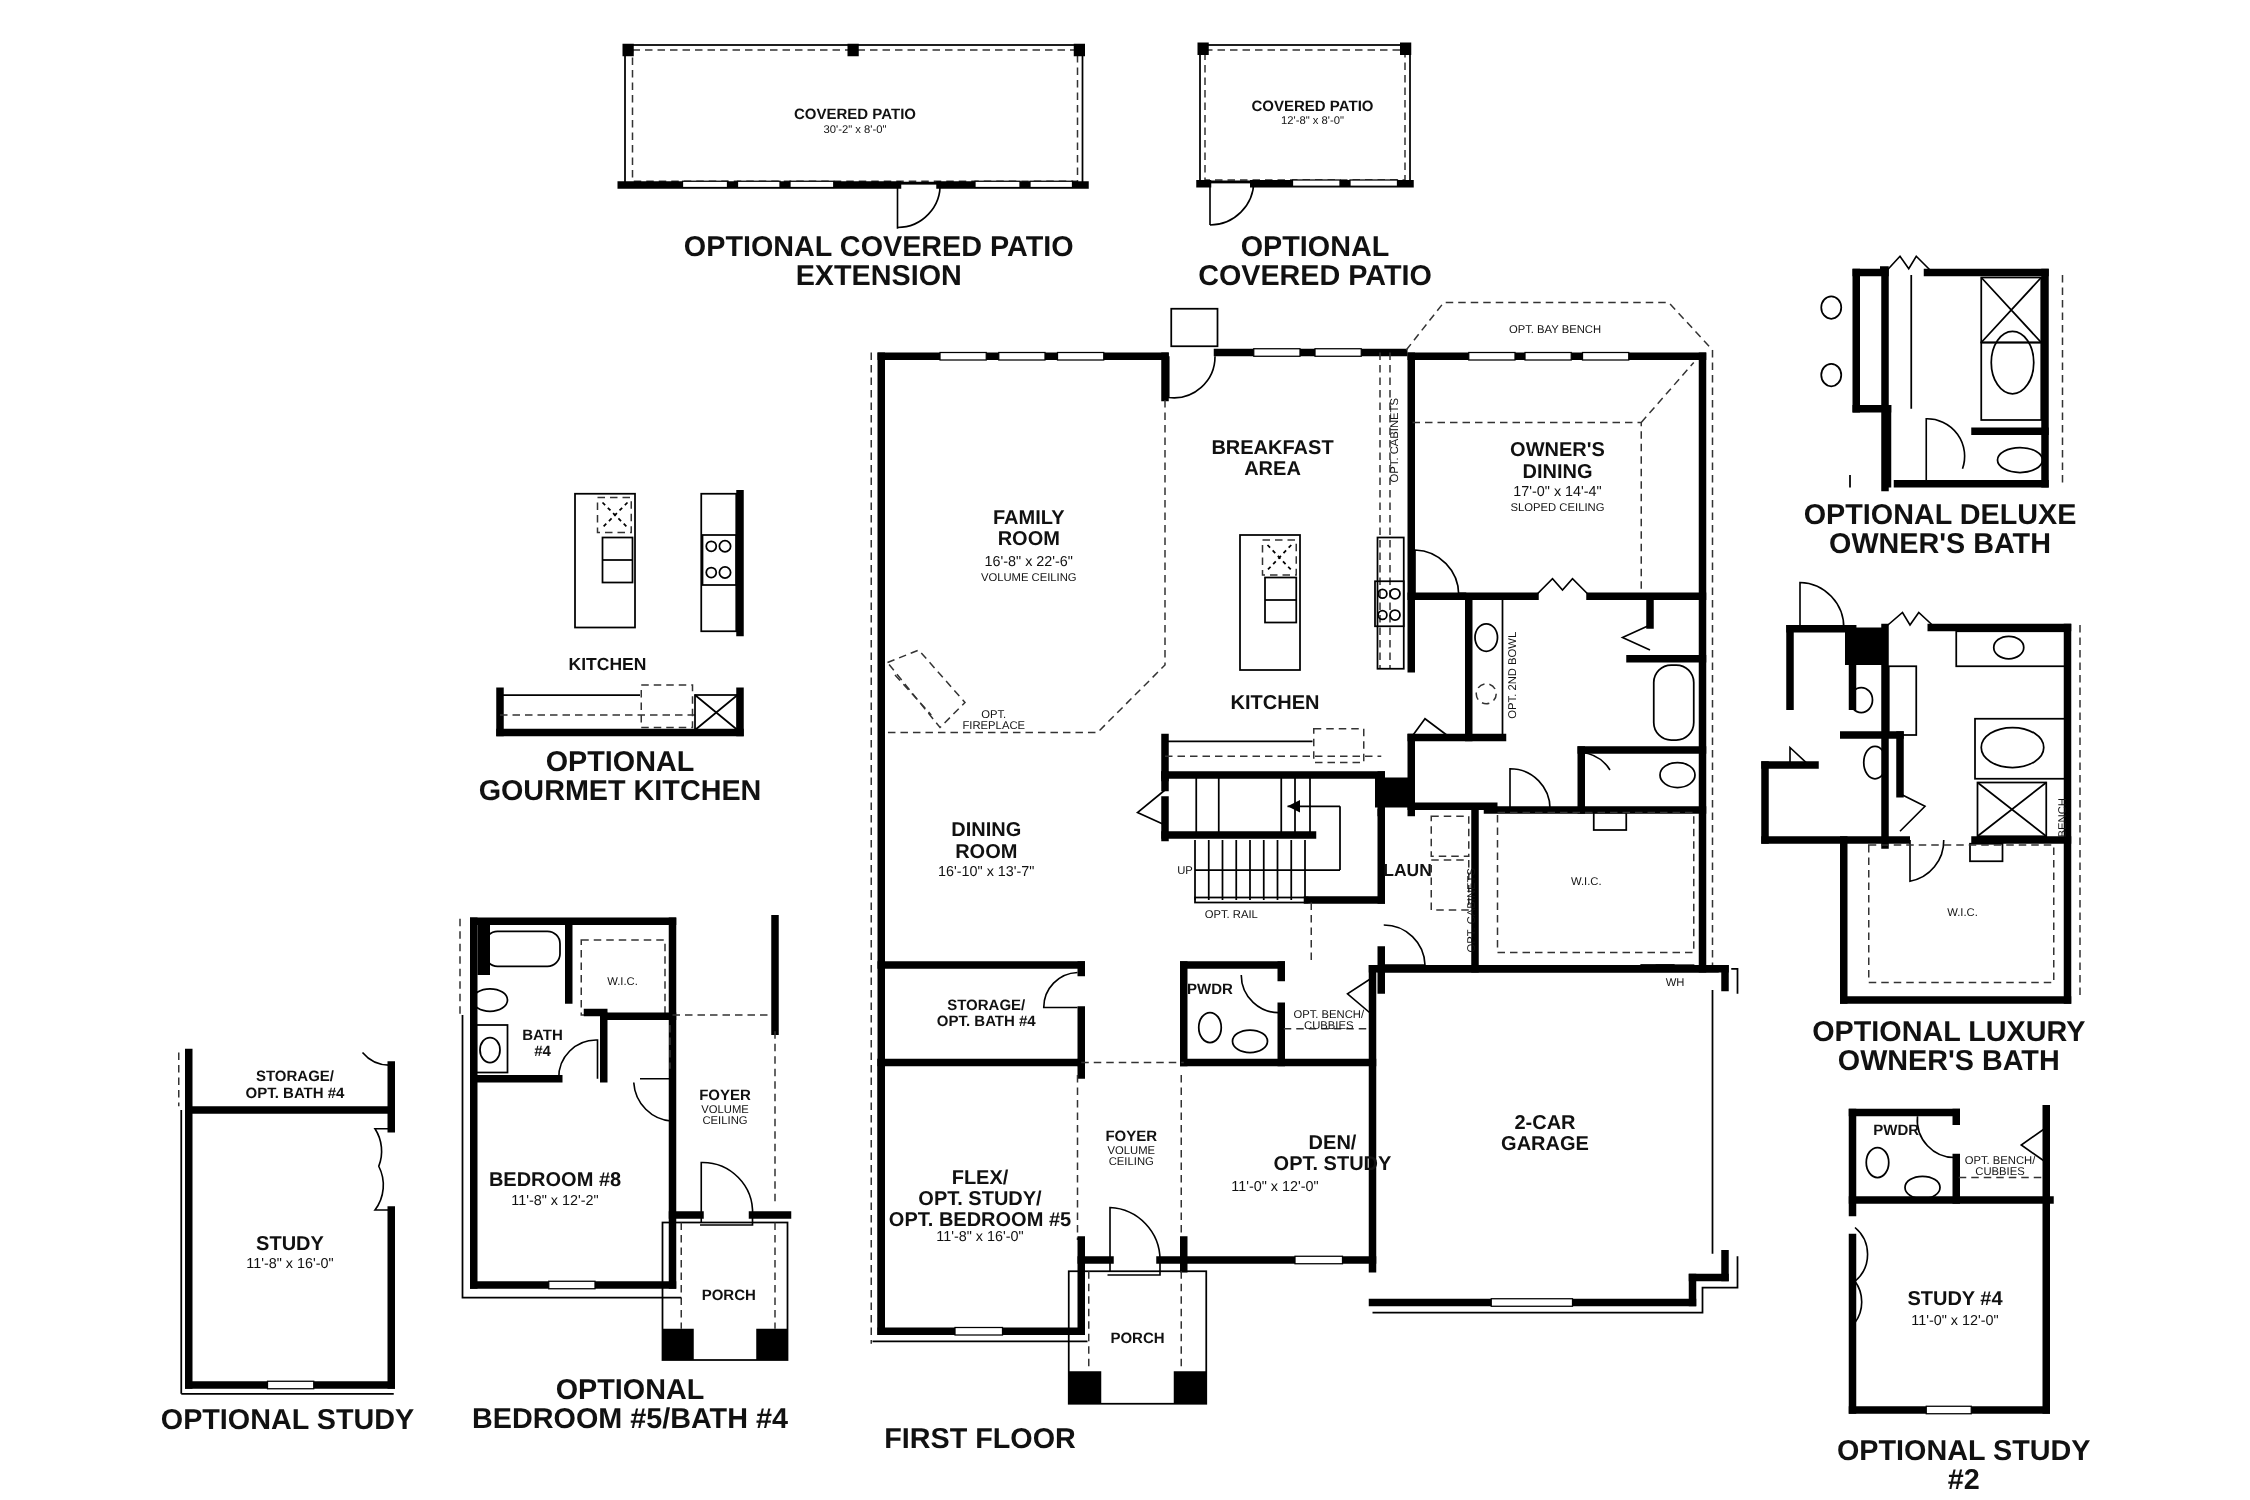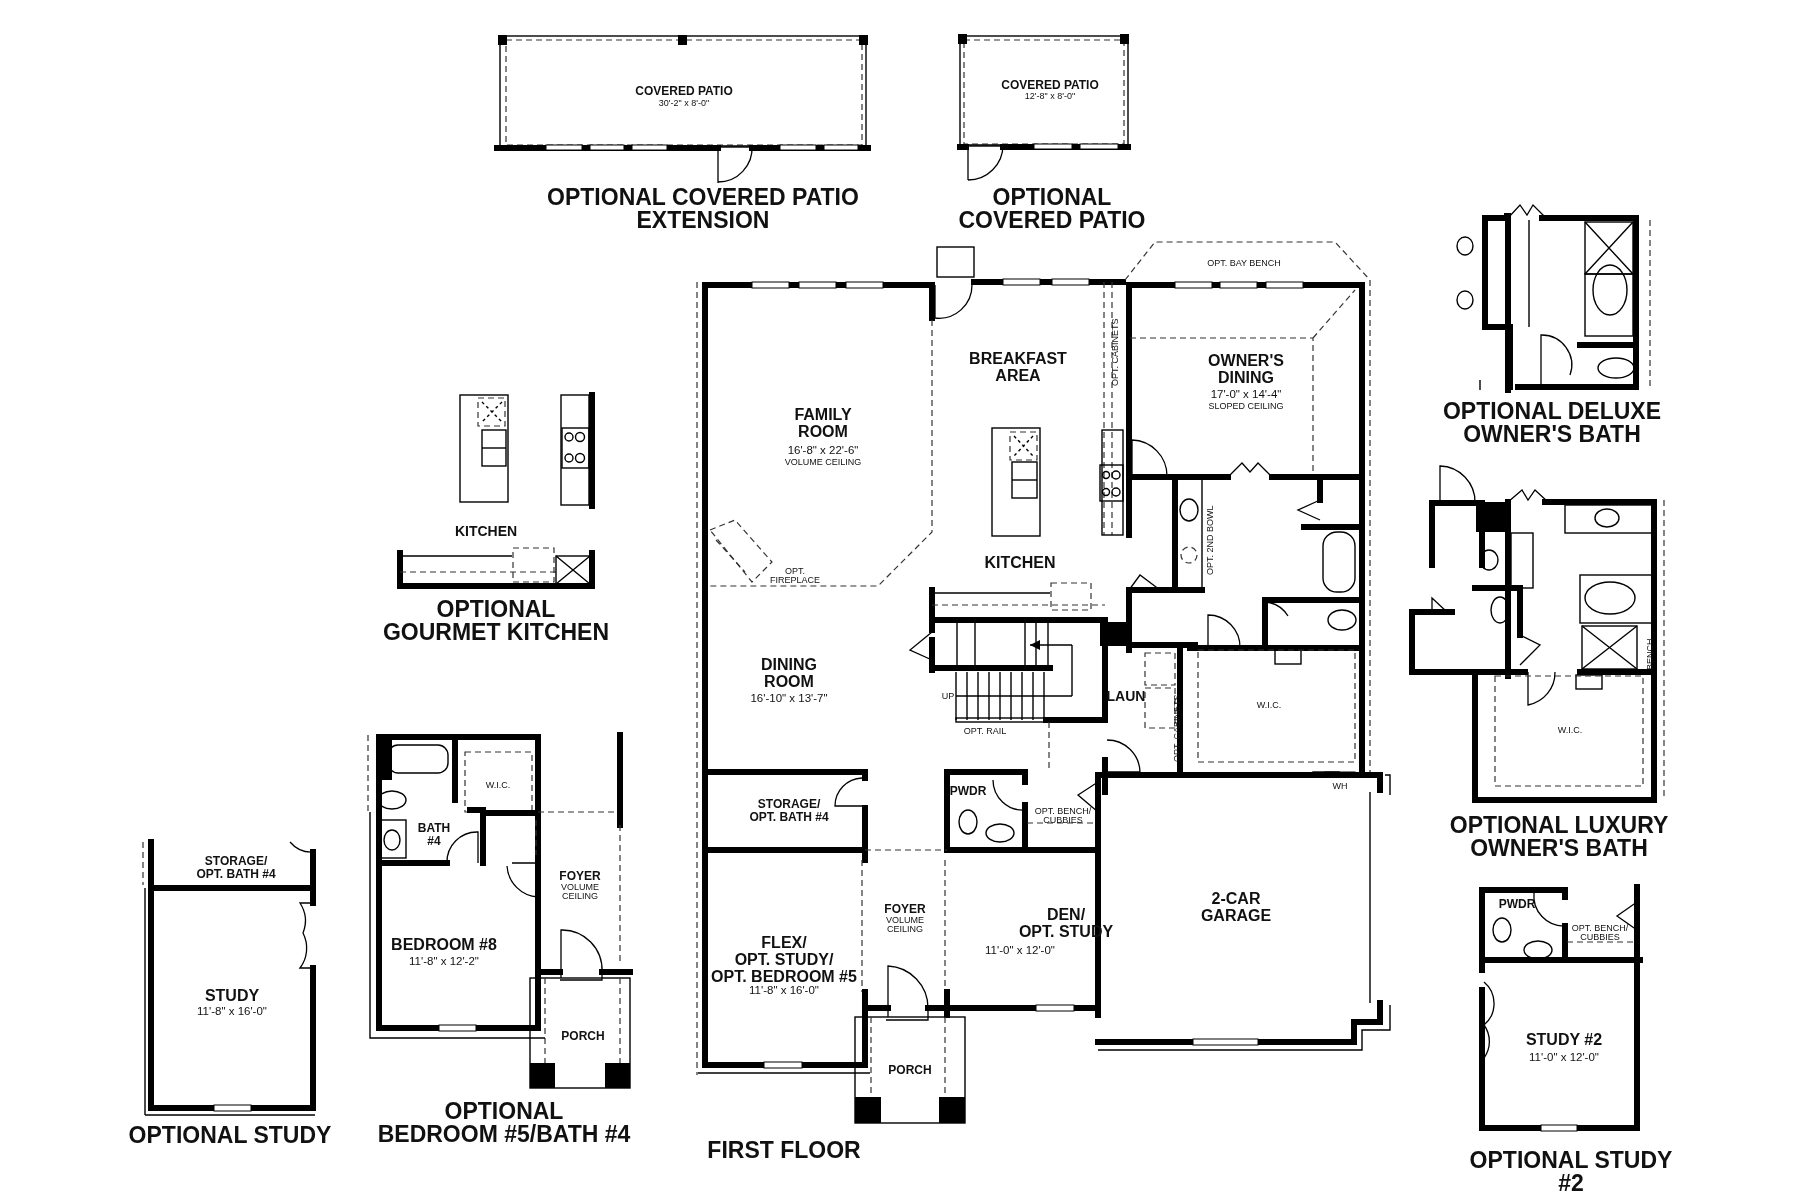--- a/index.html
+++ b/index.html
@@ -444,21 +444,21 @@
 OWNER'S BATH</div>
 
 <div class="vert" style="left:1645px;top:670px;">BENCH</div>
 <div class="lbl tiny" style="left:1570px;top:726px;">W.I.C.</div>
 <div class="lbl title" style="left:1559px;top:814px;">OPTIONAL LUXURY
 OWNER'S BATH</div>
 
 <div class="lbl small-name" style="left:1517px;top:898px;">PWDR</div>
 <div class="lbl tiny" style="left:1600px;top:924px;">OPT. BENCH/
 CUBBIES</div>
-<div class="lbl room-name" style="left:1564px;top:1032px;">STUDY #2</div>
+<div class="lbl room-name" style="left:1564px;top:1032px;">STUDY #4</div>
 <div class="lbl room-dim" style="left:1564px;top:1051px;">11'-0" x 12'-0"</div>
 <div class="lbl title" style="left:1571px;top:1149px;">OPTIONAL STUDY #2</div>
 
 <div class="lbl small-name" style="left:236px;top:855px;">STORAGE/
 OPT. BATH #4</div>
 <div class="lbl room-name" style="left:232px;top:988px;">STUDY</div>
 <div class="lbl room-dim" style="left:232px;top:1005px;">11'-8" x 16'-0"</div>
 <div class="lbl title" style="left:230px;top:1124px;">OPTIONAL STUDY</div>
 
 <div class="lbl small-name" style="left:434px;top:822px;">BATH

